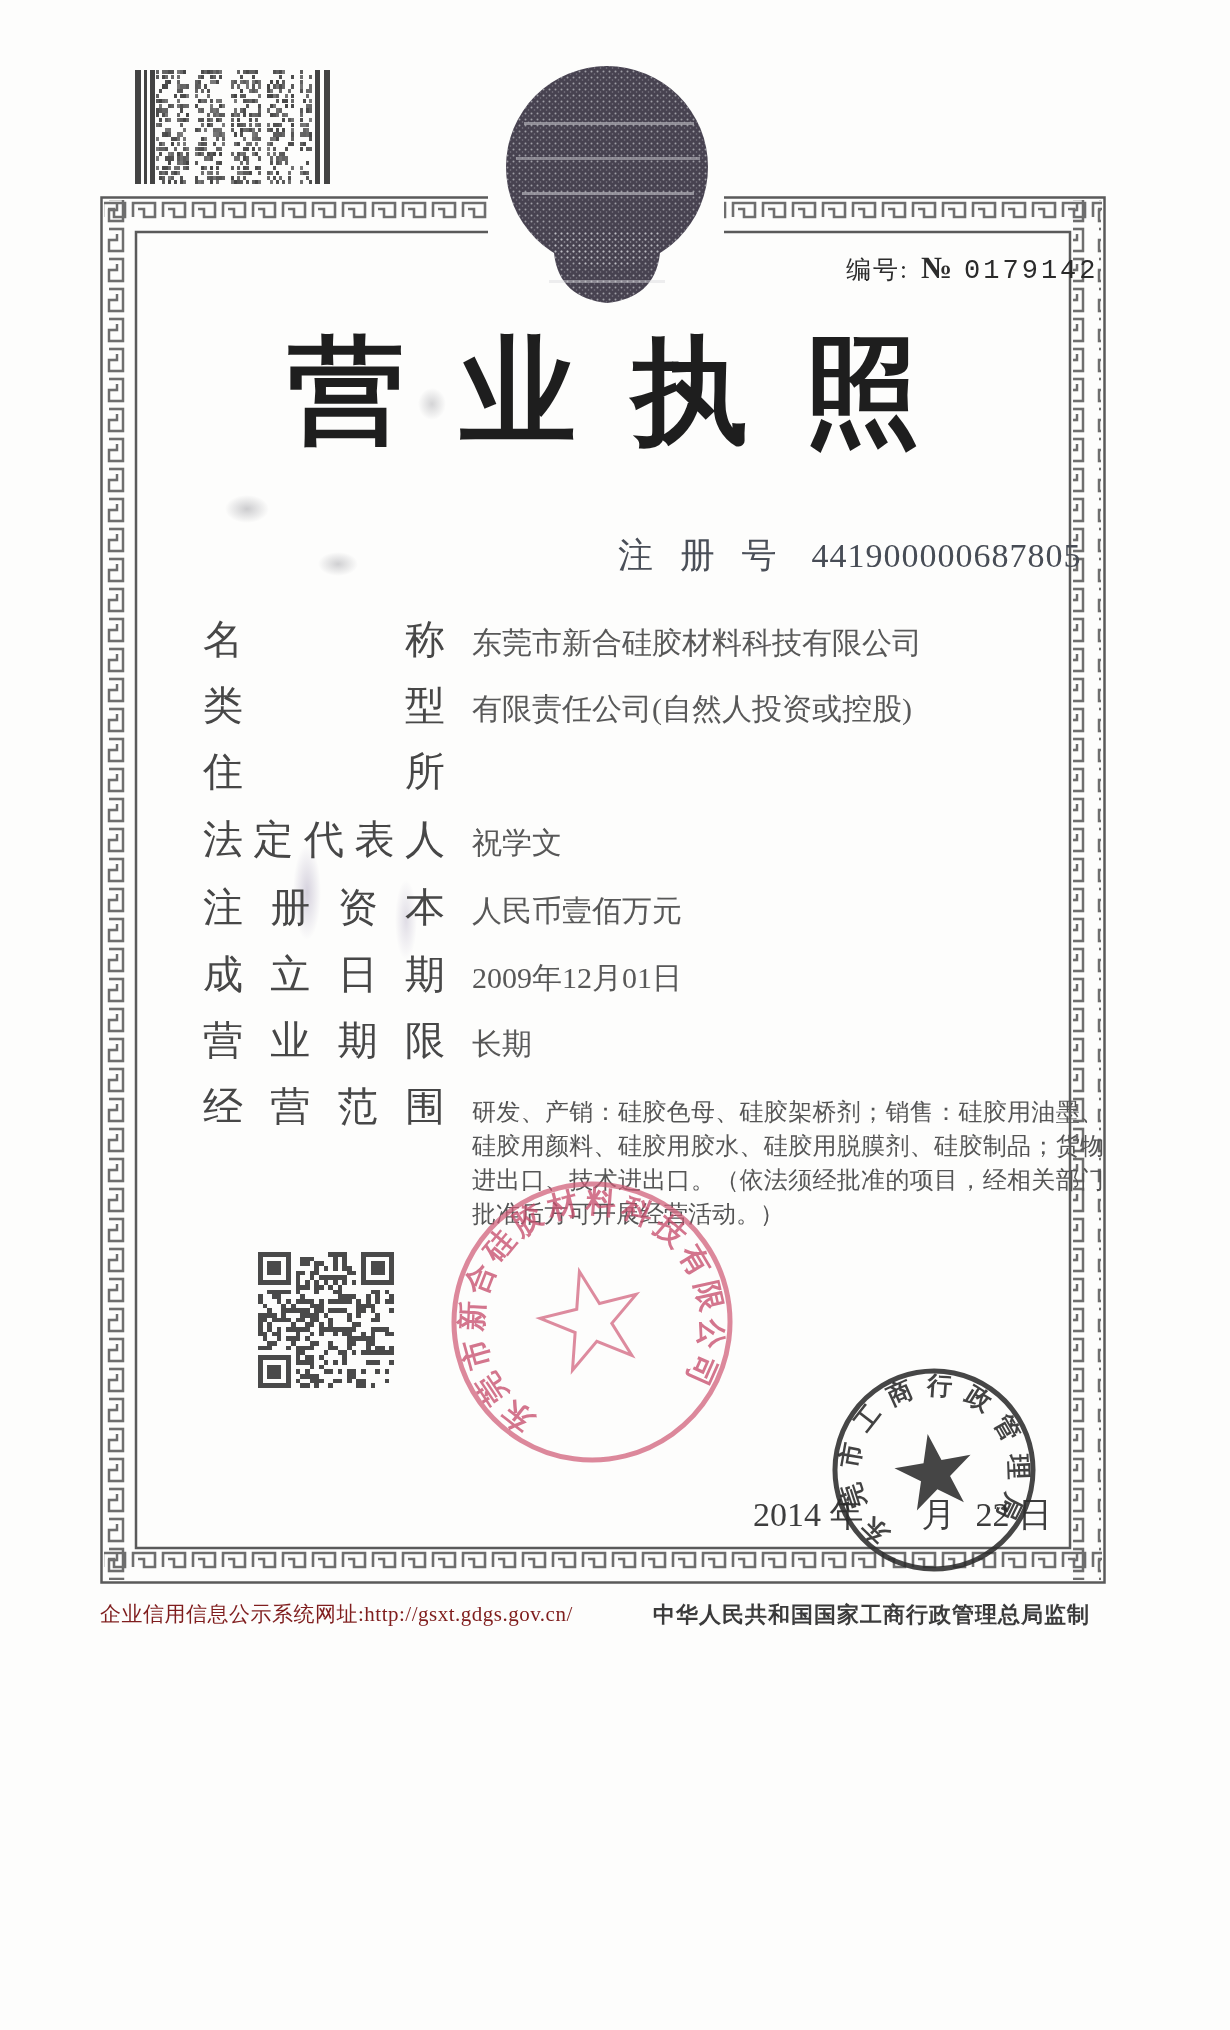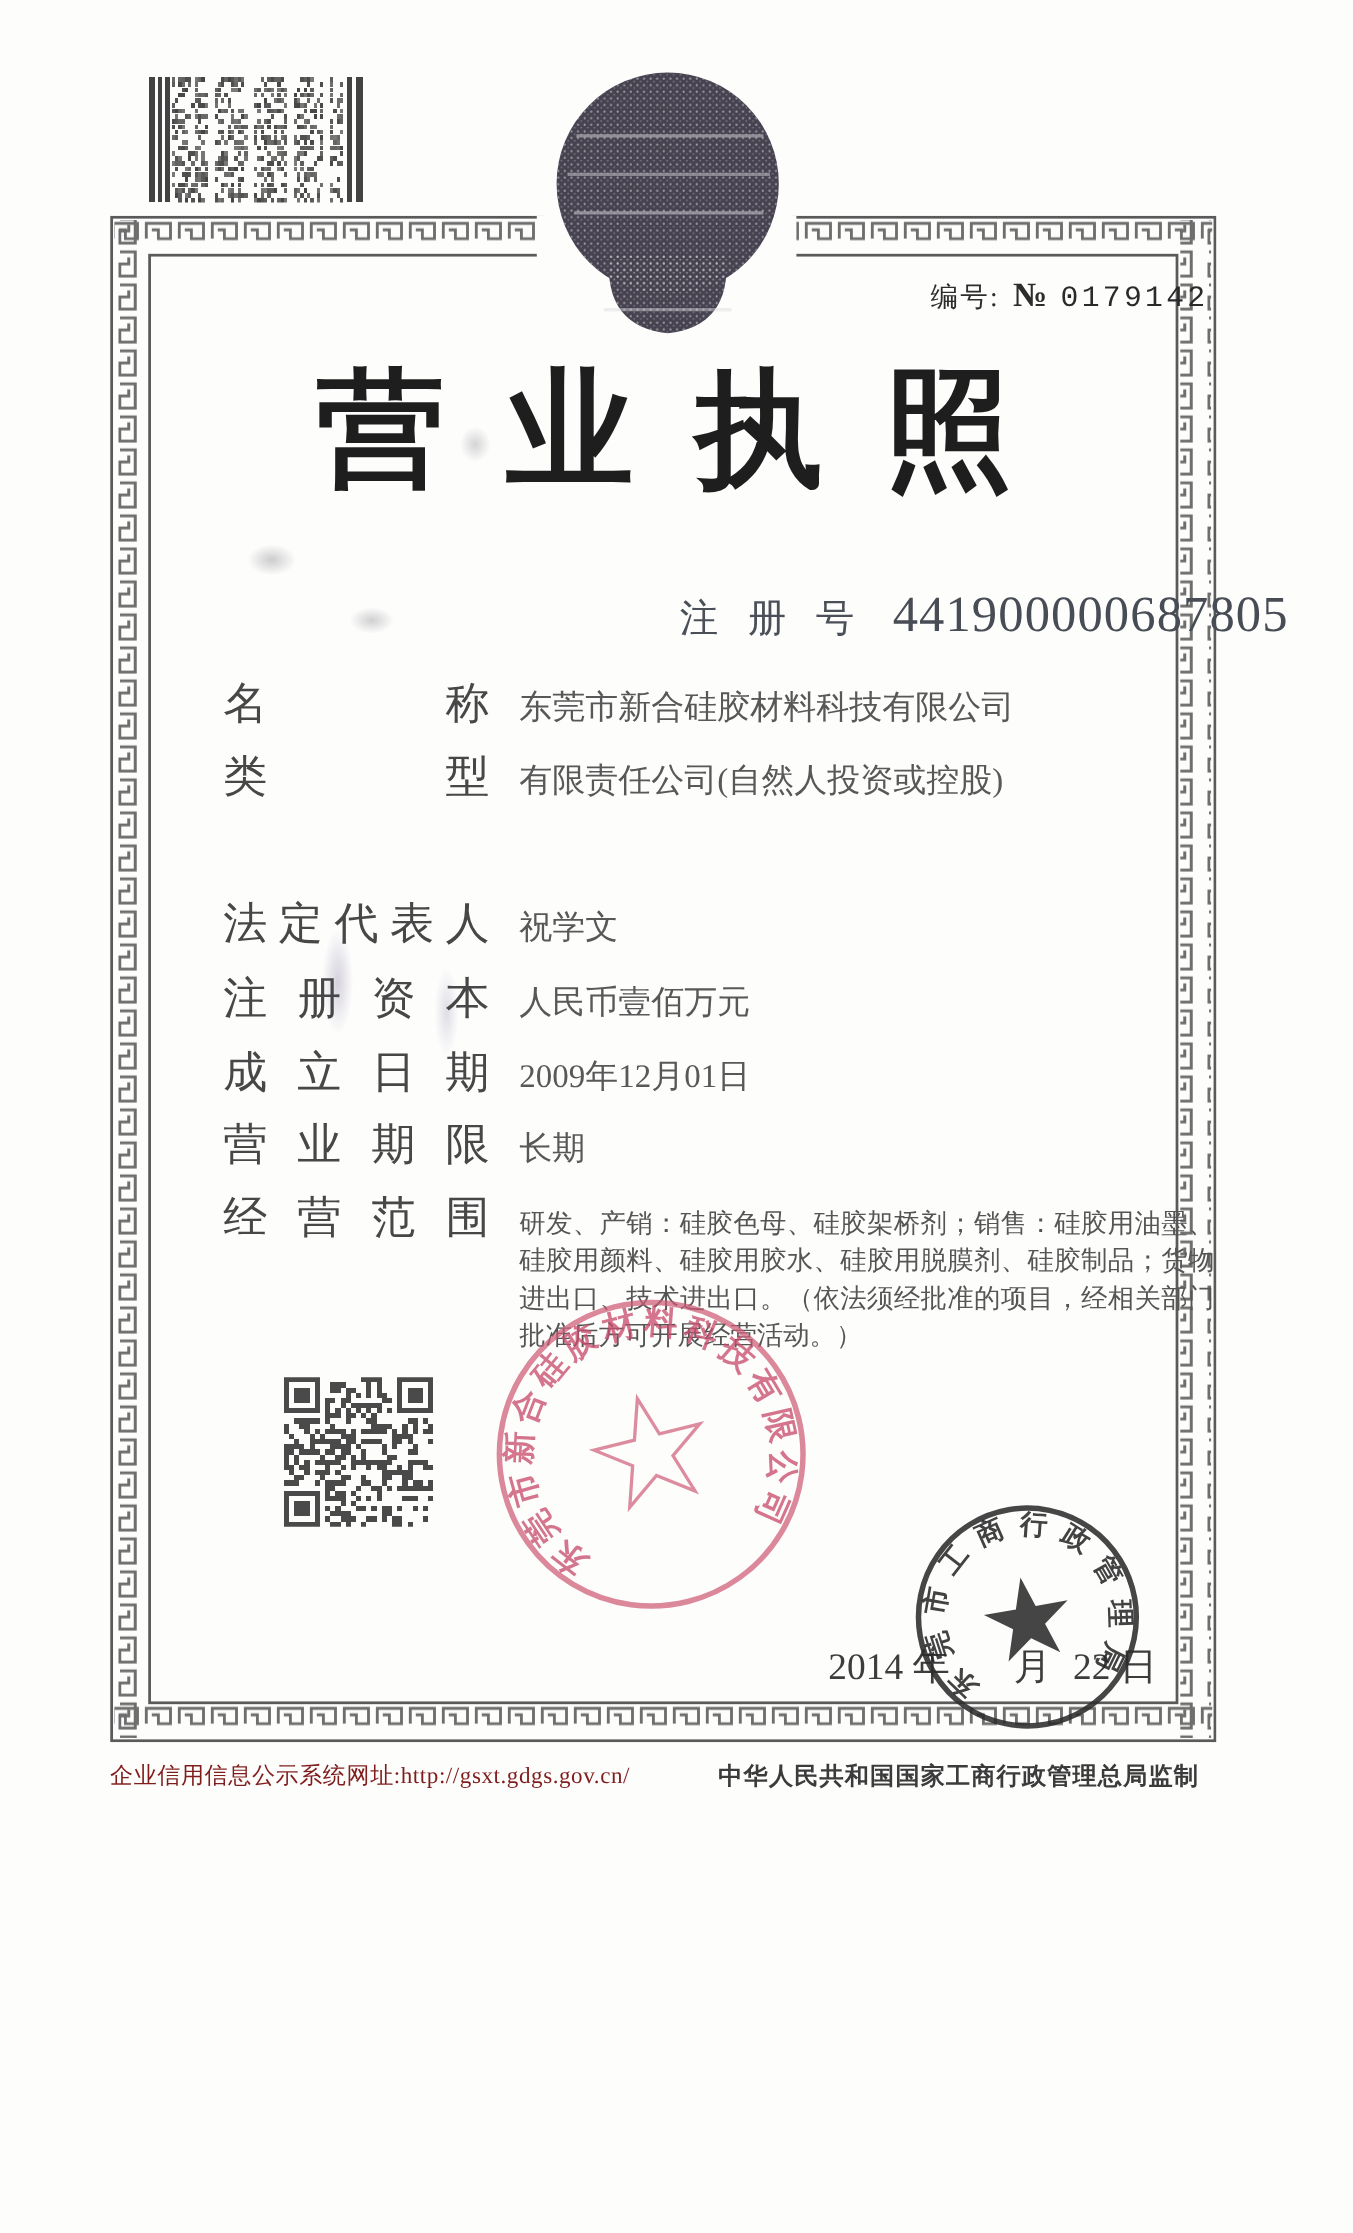--- a/index.html
+++ b/index.html
@@ -19,21 +19,21 @@
   .serial .no{font-size:31px;font-weight:700;}
   .serial .num{font-size:27px;letter-spacing:3px;font-family:Liberation Mono, monospace;color:#2a2a2a;}
 
   .title{position:absolute;left:288px;top:326px;width:632px;font-size:116px;font-weight:900;
          color:#1e1e1e;text-align:justify;text-align-last:justify;text-justify:inter-character;
          line-height:1.15;z-index:2;}
 
   .regline{position:absolute;left:618px;top:532px;display:flex;align-items:baseline;gap:26px;
            color:#4a4f58;z-index:2;}
   .regline .lbl{font-size:35px;letter-spacing:9px;font-weight:500;}
-  .regline .val{font-size:46px;letter-spacing:1px;color:#474c55;}
+  .regline .val{font-size:34px;letter-spacing:1px;color:#474c55;}
 
   .row{position:absolute;left:203px;display:flex;align-items:baseline;z-index:2;}
   .row .lbl{width:242px;flex:none;font-size:40px;font-weight:500;color:#474747;
             text-align:justify;text-align-last:justify;text-justify:inter-character;}
   .row .val{margin-left:27px;font-size:30px;color:#585858;white-space:nowrap;}
   .row.scope .val{white-space:normal;width:632px;font-size:24px;line-height:34px;
                   text-align:justify;color:#555;}
 
   .qr{position:absolute;left:258px;top:1252px;width:136px;height:136px;z-index:2;}
   .red-stamp{position:absolute;left:432px;top:1168px;width:320px;height:312px;z-index:5;}
@@ -632,20 +632,21 @@
 
   <div class="row" style="top:612px">
     <div class="lbl">名称</div>
     <div class="val">东莞市新合硅胶材料科技有限公司</div>
   </div>
   <div class="row" style="top:678px">
     <div class="lbl">类型</div>
     <div class="val">有限责任公司(自然人投资或控股)</div>
   </div>
   <div class="row" style="top:744px">
+    <div class="lbl">住所</div>
   </div>
   <div class="row" style="top:812px">
     <div class="lbl">法定代表人</div>
     <div class="val">祝学文</div>
   </div>
   <div class="row" style="top:880px">
     <div class="lbl">注册资本</div>
     <div class="val">人民币壹佰万元</div>
   </div>
   <div class="row" style="top:947px">

